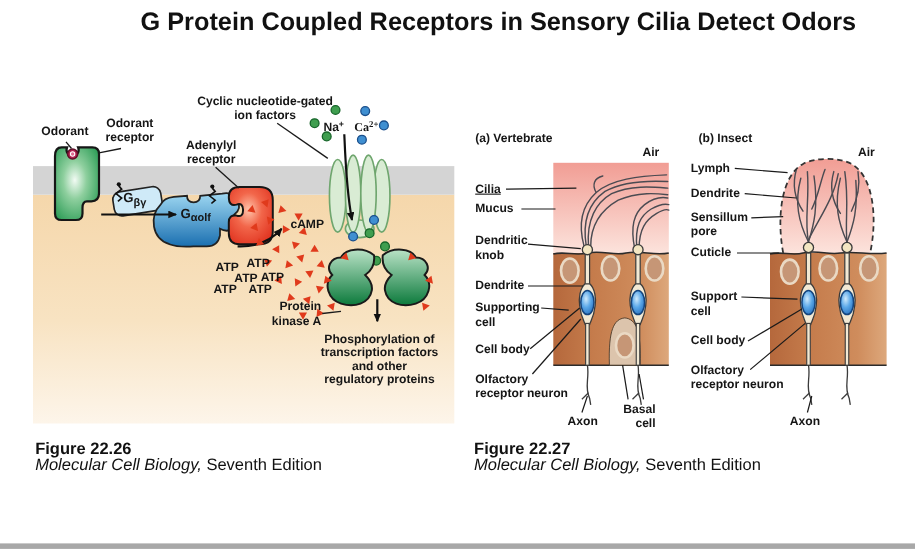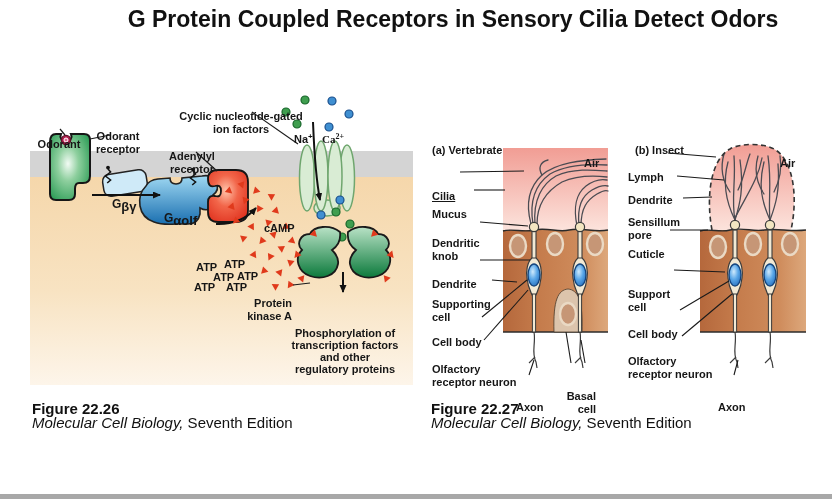--- a/index.html
+++ b/index.html
@@ -3,24 +3,24 @@
 <meta charset="utf-8">
 <style>
   html,body{margin:0;padding:0;background:#ffffff;}
   #page{position:relative;width:832px;height:502px;background:#ffffff;overflow:hidden;
         font-family:"Liberation Sans", sans-serif;}
   .title{position:absolute;top:6px;left:0;width:100%;text-align:center;
          font-size:23px;font-weight:bold;color:#111;letter-spacing:0px;padding-left:37px;}
   .fig{position:absolute;}
   .fig svg{position:absolute;left:0;top:0;z-index:1;}
   .lbl{position:absolute;z-index:3;font-size:11px;font-weight:bold;color:#161616;
-       line-height:12.5px;white-space:nowrap;margin-top:24px;}
+       line-height:12.5px;white-space:nowrap;}
   .ctr{text-align:center;white-space:normal;}
   .rgt{text-align:right;}
-  sub.gsub{font-size:13px;vertical-align:-3px;}
+  sub.gsub{font-size:10px;vertical-align:-3px;}
   sup.isup{font-size:8px;vertical-align:4px;}
   .cap{position:absolute;z-index:3;font-size:15px;color:#111;line-height:13.5px;}
   .cap .b{font-weight:bold;}
   .cap .i{font-style:italic;}
   .botbar{position:absolute;left:0;top:494px;width:832px;height:5px;background:#a8a8a8;}
 </style>
 </head>
 <body>
 
 <div id="page">

